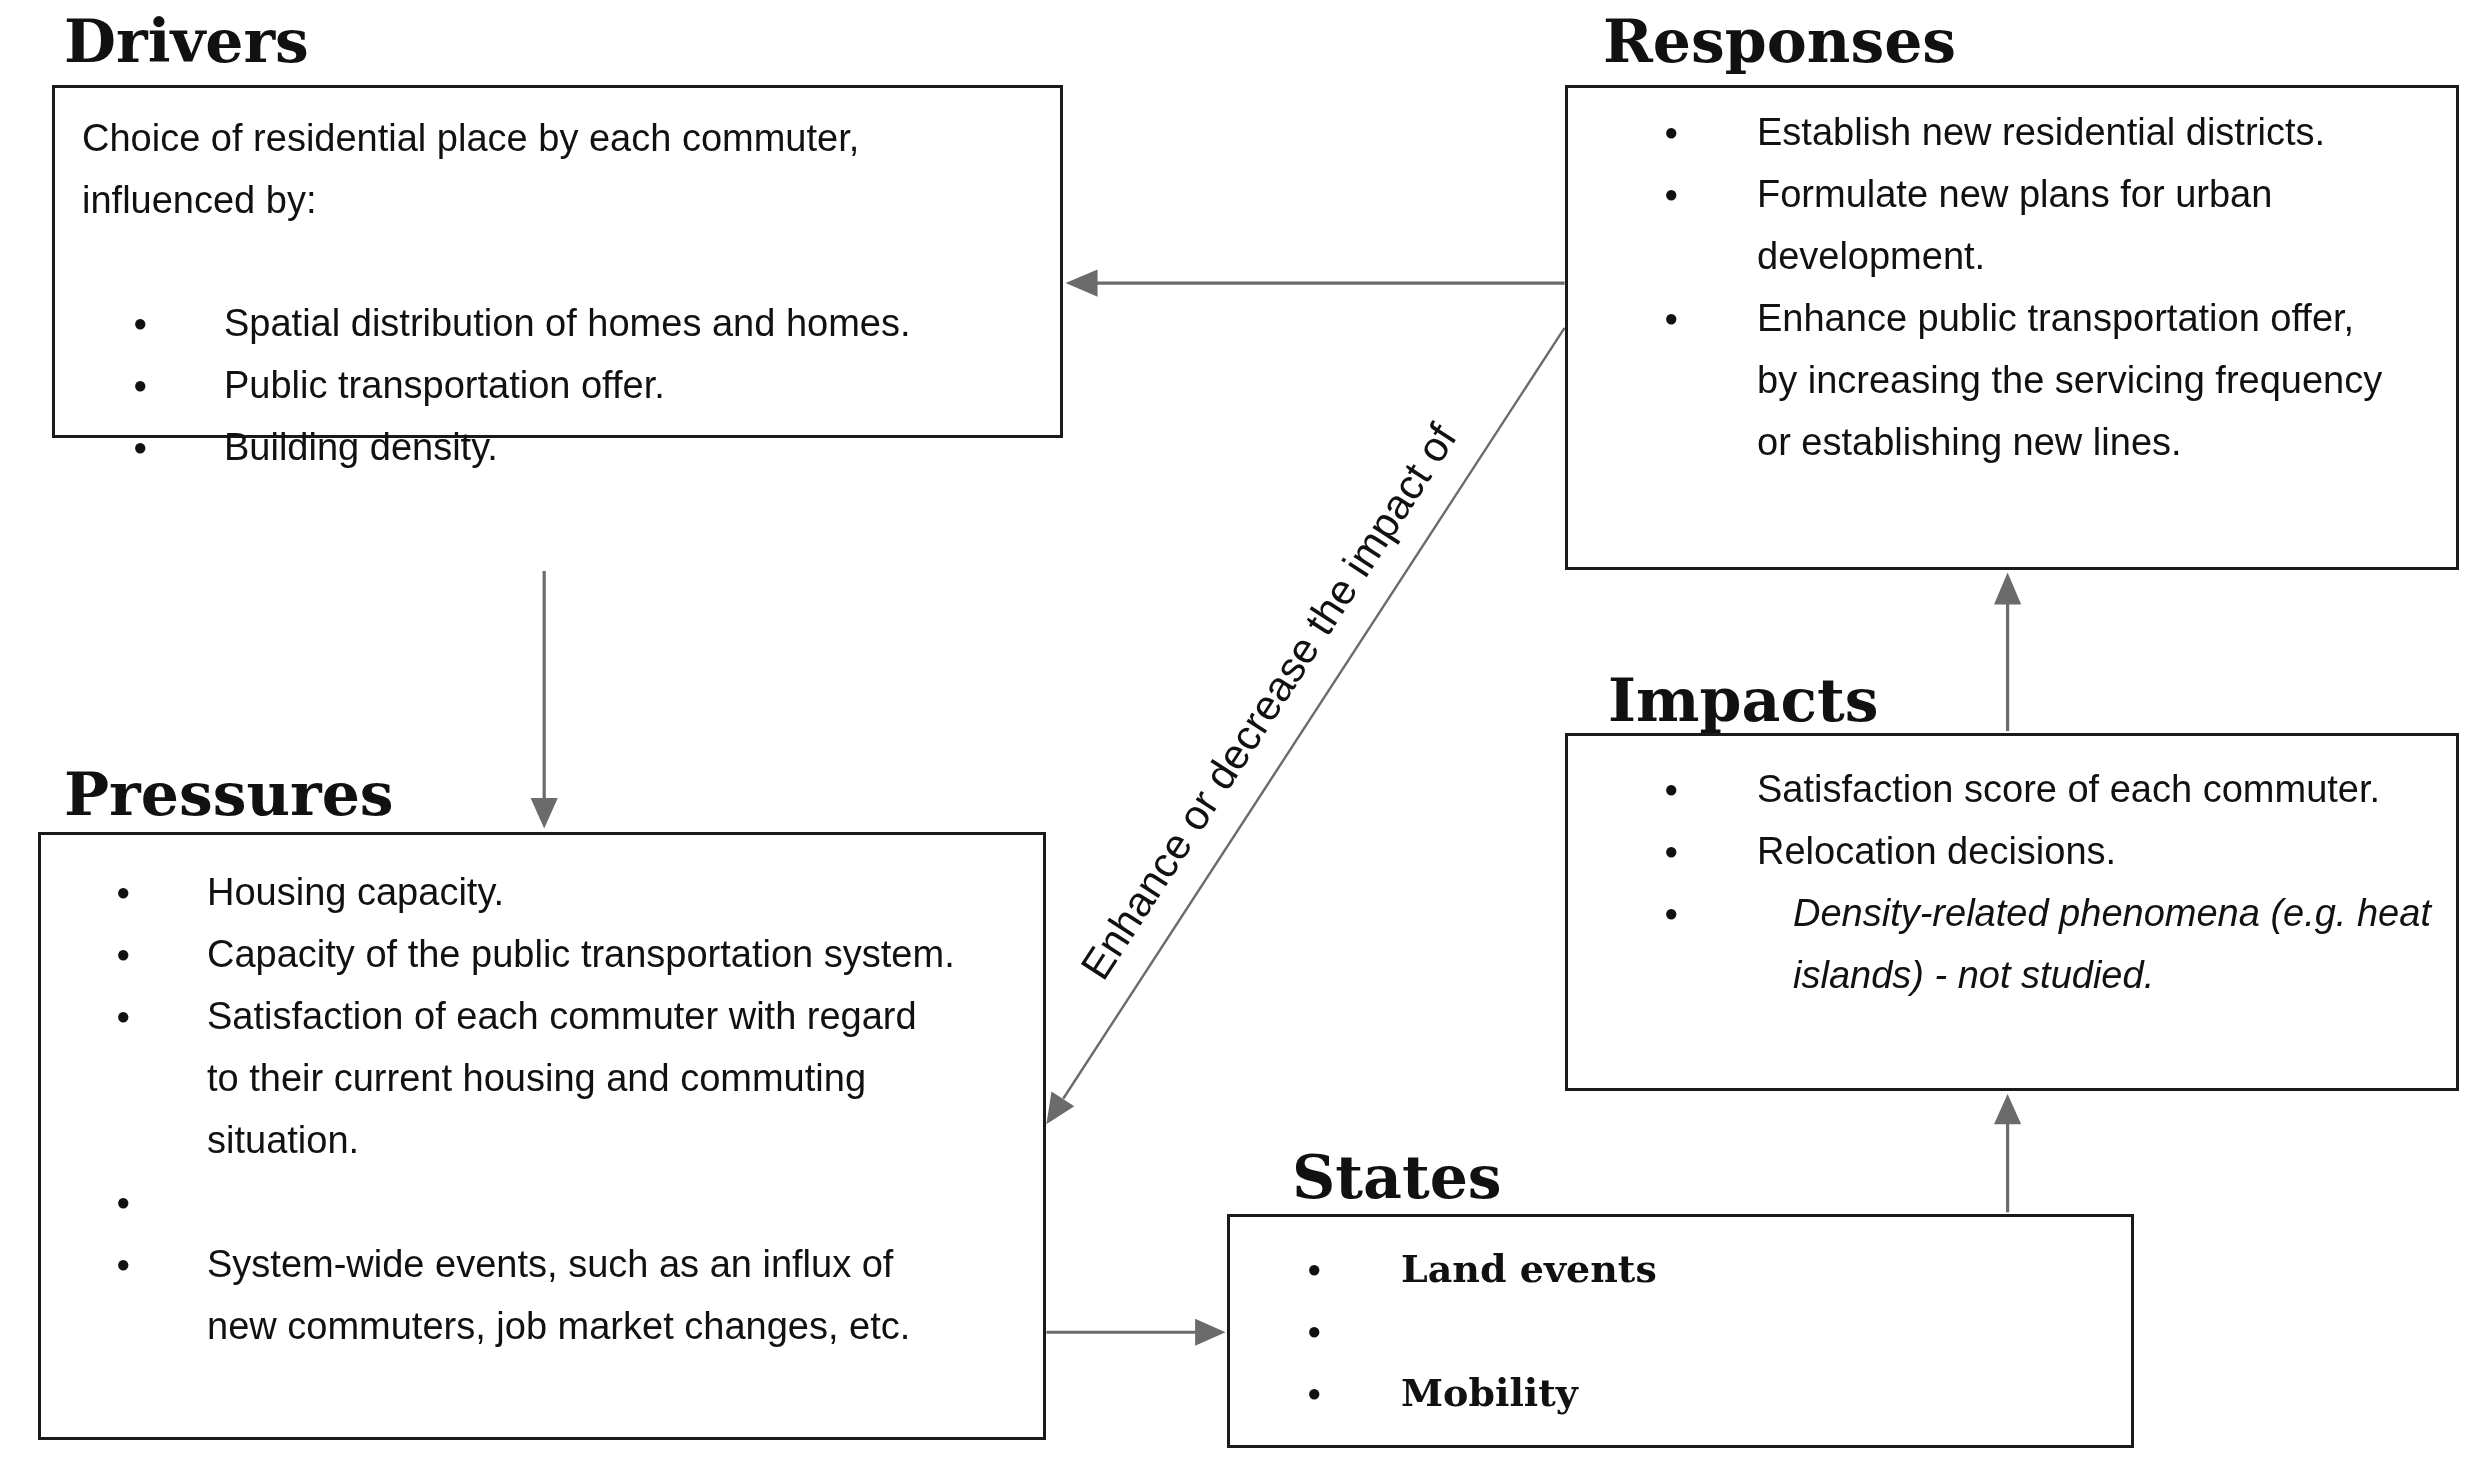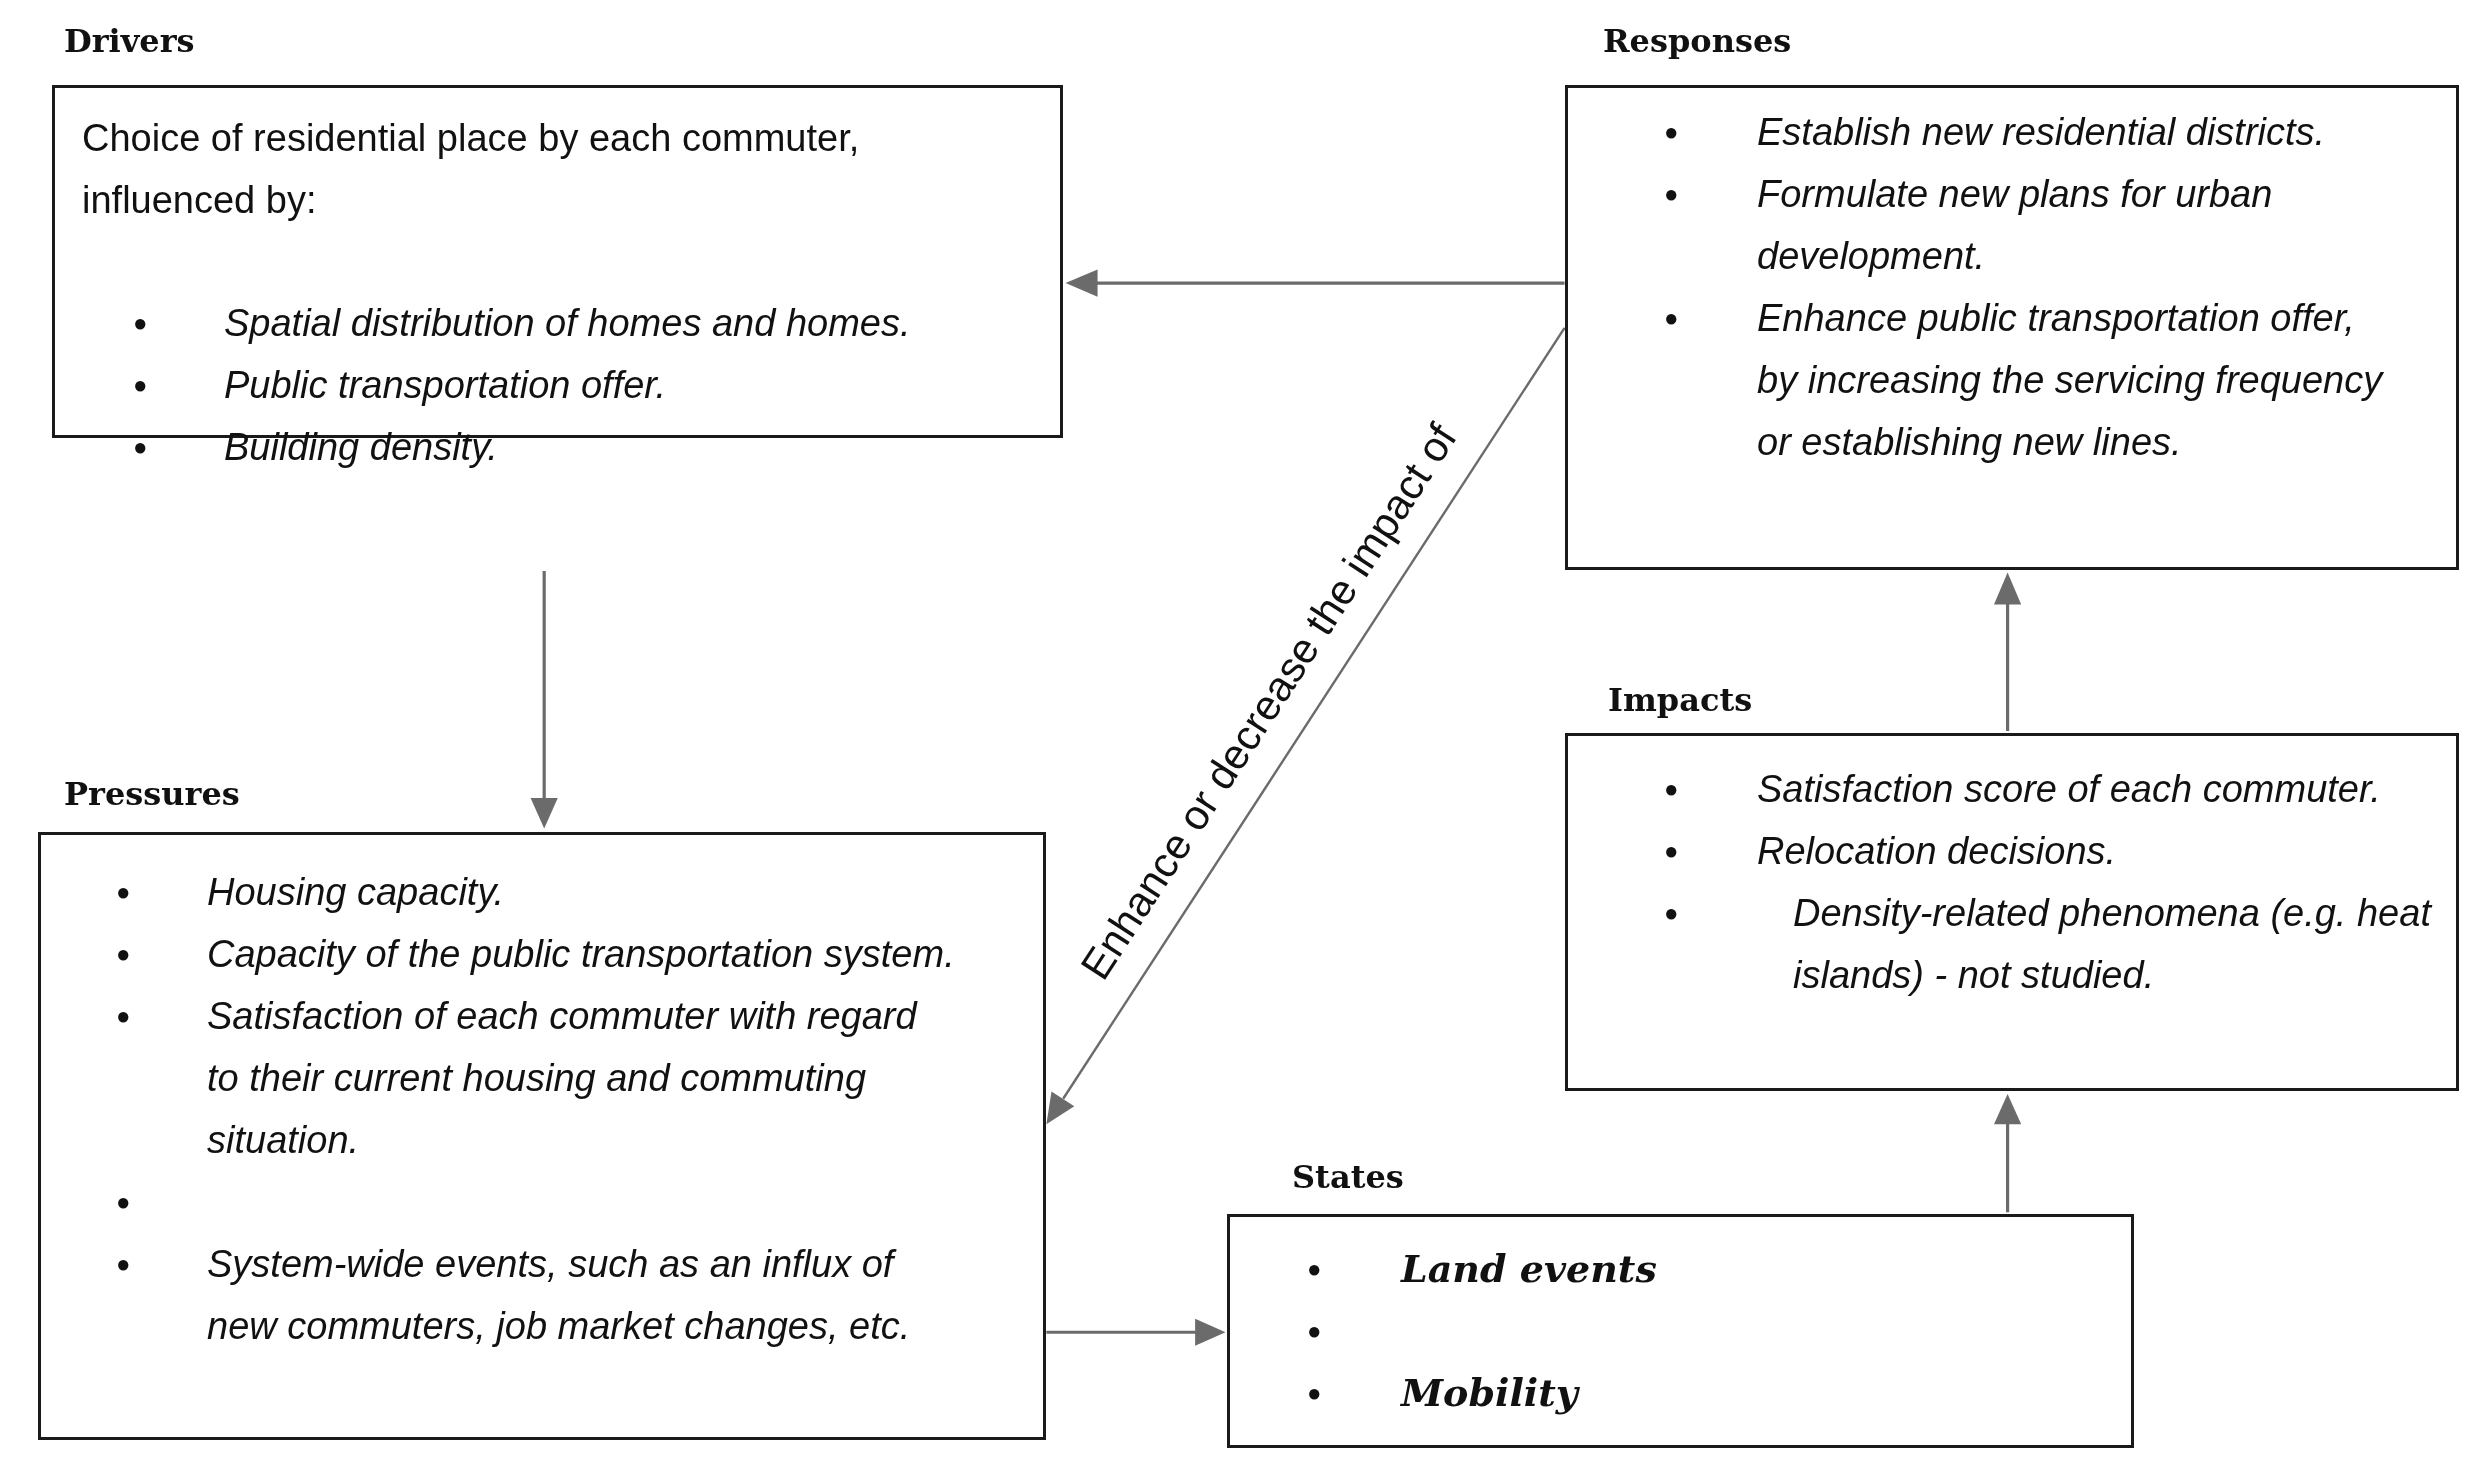--- a/index.html
+++ b/index.html
@@ -31,21 +31,21 @@
   .box-drivers   { left: 52px;   top: 85px;  width: 1011px; height: 353px; }
   .box-responses { left: 1565px; top: 85px;  width: 894px; height: 485px; }
   .box-pressures { left: 38px;   top: 832px; width: 1008px; height: 608px; }
   .box-impacts   { left: 1565px; top: 733px;  width: 894px; height: 358px; }
   .box-states    { left: 1227px; top: 1214px; width: 907px; height: 234px; }
 
   .section-title {
     position: absolute;
     font-family: "DejaVu Serif", serif;
     font-weight: 700;
-    font-size: 32px;
+    font-size: 60px;
     line-height: 56px;
     white-space: nowrap;
   }
   .title-drivers   { left: 64px;   top: 12.8px; }
   .title-responses { left: 1603px; top: 12.8px; }
   .title-pressures { left: 64px;   top: 766px; }
   .title-impacts   { left: 1608px; top: 672px; }
   .title-states    { left: 1292px; top: 1149px; }
 
   .box-inner {
@@ -74,21 +74,20 @@
   .dot {
     flex-shrink: 0;
     font-size: 24px;
     line-height: 62px;
   }
   .box-drivers   .dot, .box-pressures .dot { margin-left: 51px; width: 91px; }
   .box-responses .dot, .box-impacts  .dot { margin-left: 67px; width: 93px; }
   .box-states    .dot { margin-left: 53px; width: 94px; }
   .li-text {
     white-space: pre-line;
-    font-style: italic;
   }
   .li.italic .li-text { font-style: italic; margin-left: 36px; }
   .box-states .li-text {
     font-family: "DejaVu Serif", serif;
     font-weight: 700;
   }
 
   .diag-label {
     position: absolute;
     left: 1269px;

